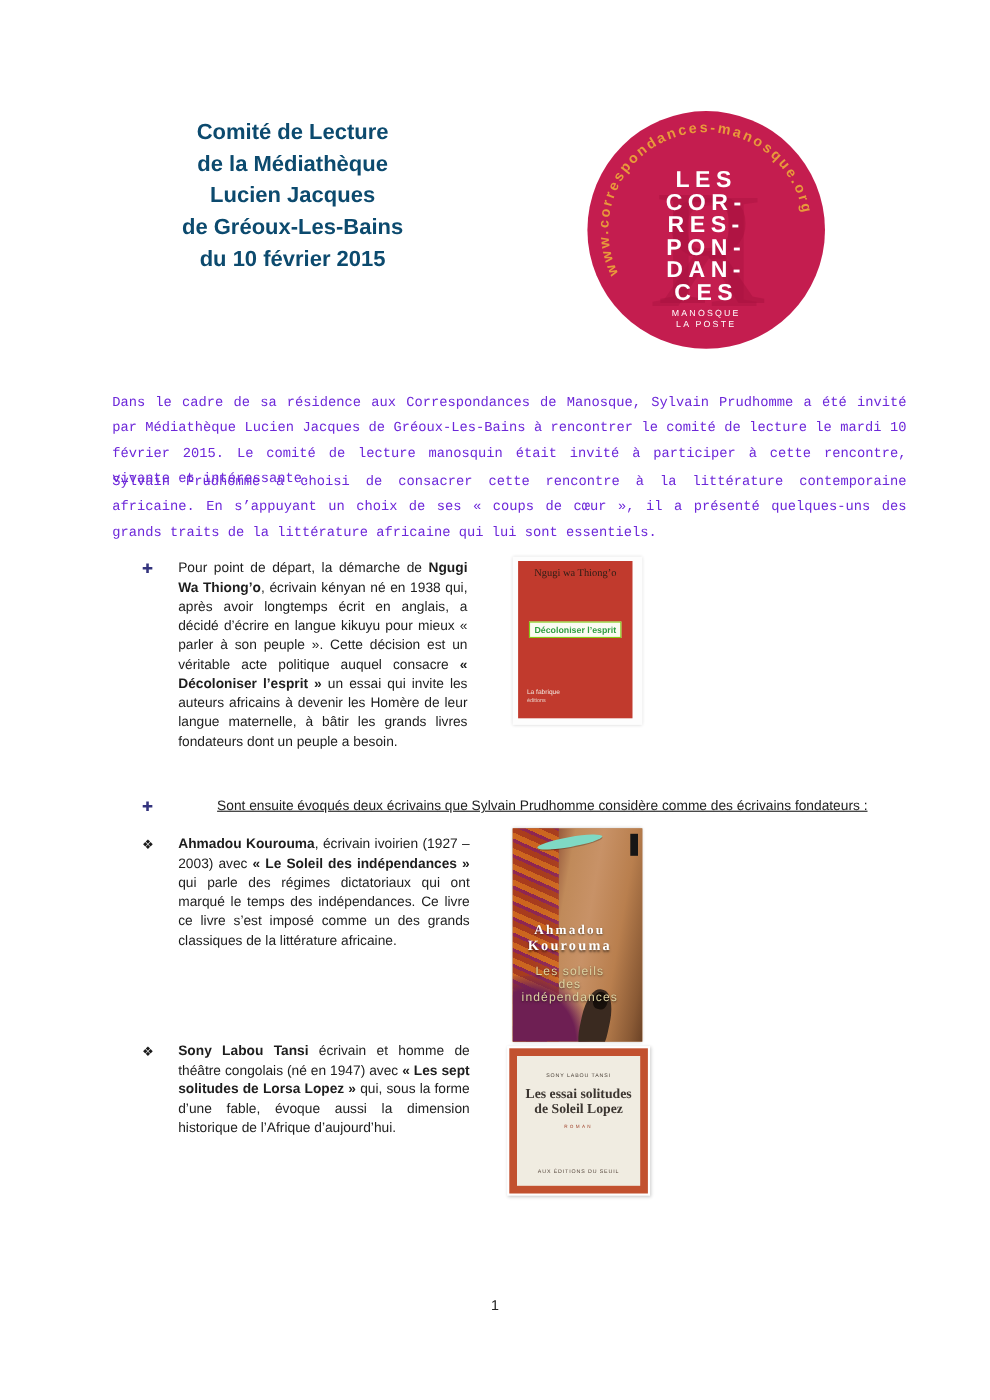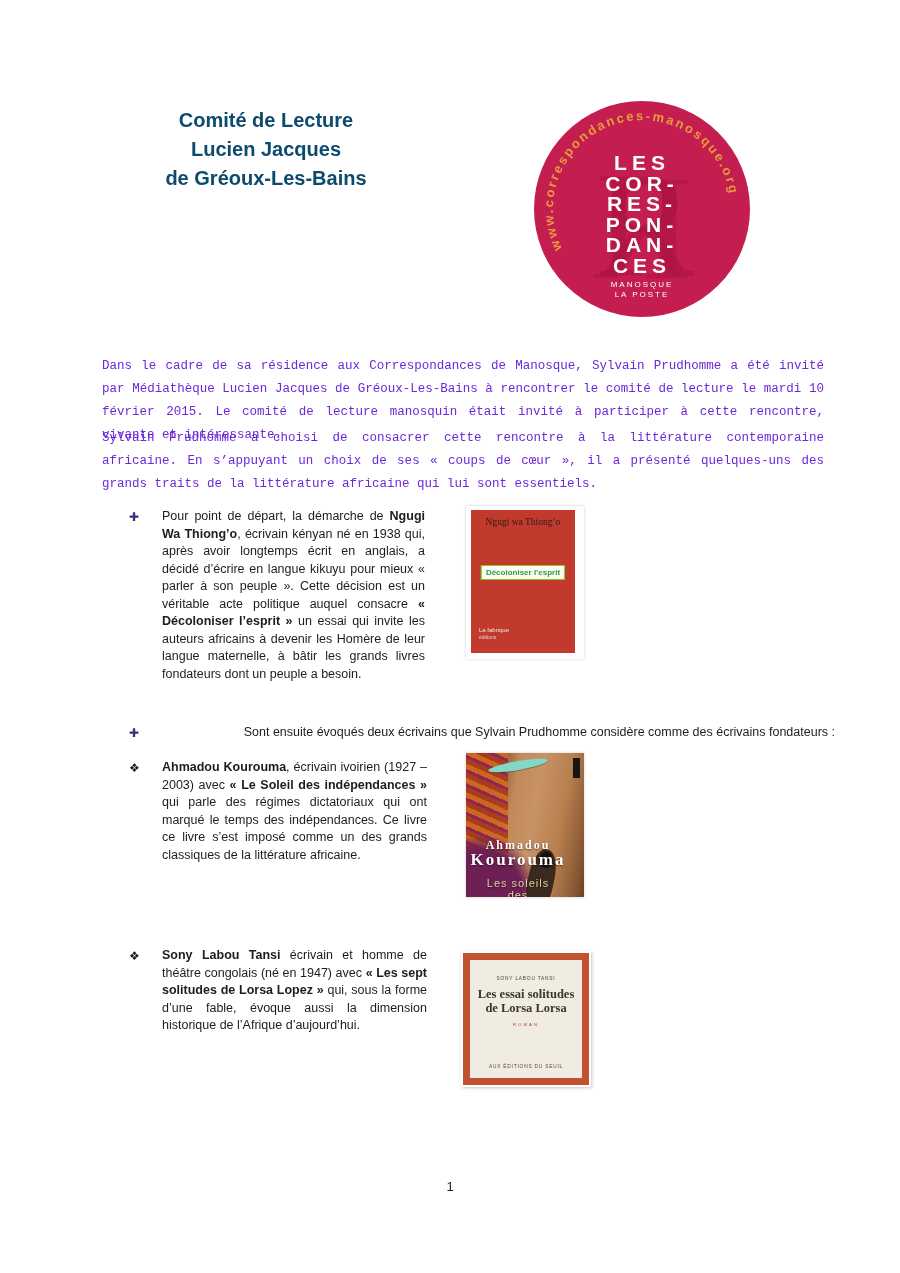--- a/index.html
+++ b/index.html
@@ -30,62 +30,62 @@
   .marker-plus { color:#34347e; }
   .marker-diamond { color:#1b1b1b; }
   .btext {
     position:absolute; font-size:12.5px; line-height:17.5px;
     text-align:justify; color:#1d1d1d;
   }
   .btext .b { font-weight:bold; }
   .m1 { left:129px; top:510px; }
   .t1 { left:162px; top:508px; width:263px; }
   .m2 { left:129px; top:726px; }
-  .t2 { left:173px; top:724px; width:662px; text-align:right; }
+  .t2 { left:162px; top:724px; width:662px; text-align:center;text-decoration:underline; }
   .m3 { left:129px; top:761px; }
   .t3 { left:162px; top:759px; width:265px; }
   .m4 { left:129px; top:949px; }
   .t4 { left:162px; top:947px; width:265px; }
 
   
   .book1 { position:absolute; left:466px; top:506px; width:118px; height:153px;
            background:#fdfdfd; box-shadow:0 0 3px rgba(0,0,0,.18); }
   .book1-cover { position:absolute; left:5px; top:4px; right:9px; bottom:6px; background:#c13a2d; }
   .book1-author { position:absolute; top:7px; left:0; width:100%; text-align:center;
            font-family:"Liberation Serif", serif; font-size:9.5px; color:#2c1d15; }
   .book1-label { position:absolute; top:55px; left:50%; transform:translateX(-50%);
            background:#fbfbf3; border:1px solid #84cc16; color:#2f9e41;
            font-size:8px; font-weight:bold; padding:2px 4px; white-space:nowrap; }
   .book1-pub { position:absolute; left:8px; bottom:12px; color:#f0e7de;
            font-size:6px; line-height:7px; }
   .book1-pub2 { font-size:5px; opacity:.85; }
 
   
-  .book2 { position:absolute; left:466px; top:753px; width:118px; height:144px;
+  .book2 { position:absolute; left:466px; top:753px; width:118px; height:194px;
            overflow:hidden; box-shadow:0 0 3px rgba(0,0,0,.2); background:#b5794a; }
   .book2-hand { position:absolute; inset:0;
            background:linear-gradient(100deg,#b65a23 0%,#9c3a20 14%,#8a4a33 24%,#c08a5a 38%,#c89267 55%,#b97f4e 75%,#8a5a35 92%,#6b4226 100%); }
   .book2-fabric { position:absolute; left:0; top:0; width:42px; height:100%;
            background:repeating-linear-gradient(24deg,#d2691e 0,#d2691e 5px,#aa3b1c 5px,#aa3b1c 10px,#8d2357 10px,#8d2357 13px); opacity:.9; }
   .book2-purple { position:absolute; left:0; bottom:0; width:70px; height:60px;
            background:radial-gradient(ellipse at 20% 100%, #6e1f53 0 55%, transparent 75%); }
   .book2-bracelet { position:absolute; left:22px; top:8px; width:60px; height:9px;
            background:#7fd9c4; border-radius:50%; transform:rotate(-10deg);
            box-shadow:0 1px 0 rgba(0,0,0,.25); }
   .book2-thumb { position:absolute; left:62px; bottom:-14px; width:26px; height:62px;
            background:#3a2a20; border-radius:45% 45% 40% 40%; transform:rotate(12deg); }
   .book2-nail { position:absolute; left:7px; top:2px; width:13px; height:16px;
            background:#17100b; border-radius:50% 50% 40% 40%; }
   .book2-tag { position:absolute; right:4px; top:5px; width:7px; height:20px; background:#161616; }
   .book2-textblock { position:absolute; left:4px; top:86px; width:96px; text-align:center;
            text-shadow:0 1px 2px rgba(0,0,0,.55); }
   .book2-author1 { font-family:"Liberation Serif", serif; font-weight:bold; color:#ffffff;
            font-size:12px; letter-spacing:2px; line-height:13px; }
   .book2-author2 { font-family:"Liberation Serif", serif; font-weight:bold; color:#ffffff;
-           font-size:17px; letter-spacing:2px; line-height:15px; }
+           font-size:13px; letter-spacing:2px; line-height:15px; }
   .book2-title { color:#ddd3a2; font-size:11px; line-height:12px; letter-spacing:1px; margin-top:10px; }
 
   
   .book3 { position:absolute; left:461px; top:951px; width:130px; height:136px;
            background:#ffffff; box-shadow:1px 1px 3px rgba(0,0,0,.22); }
   .book3-frame { position:absolute; inset:2px; background:#c2512f; }
   .book3-inner { position:absolute; inset:7px; background:#f0ece1; text-align:center; color:#3f3933; }
   .book3-author { margin-top:15px; font-size:6px; transform:scale(.8); letter-spacing:1px; color:#4a4038; }
   .book3-title { margin-top:6px; font-family:"Liberation Serif", serif; font-weight:bold;
            font-size:12.5px; line-height:14px; color:#3b3530; }
@@ -97,22 +97,24 @@
   .pagenum { position:absolute; left:438px; top:1179px; width:24px; text-align:center;
            font-size:13px; color:#222; }
 </style>
 </head>
 <body>
 
 <div class="page">
 
   <div class="title">
     <div>Comité de Lecture</div>
+    <div>de la Médiathèque</div>
     <div>Lucien Jacques</div>
     <div>de Gréoux-Les-Bains</div>
+    <div>du 10 février 2015</div>
   </div>
 
   <svg class="logo" viewBox="0 0 218 218">
     <circle cx="109" cy="109" r="108" fill="#c41d4f"></circle>
     <text x="62" y="175" font-family="Liberation Serif, serif" font-size="150" fill="#a8123f" opacity="0.5">R</text>
     <text font-family="Liberation Serif, serif" font-size="150" fill="#a8123f" opacity="0.4" transform="translate(160,178) scale(-1,1)">R</text>
     <defs>
       <path id="arcpath" d="M 31 152 A 89 89 0 1 1 187 152" fill="none"></path>
     </defs>
     <text font-size="13" font-weight="bold" fill="#e89a3b" letter-spacing="2.2">
@@ -174,21 +176,21 @@
       </div>
     </div>
   </div>
 
   <div class="book3">
     <div class="book3-frame">
       <div class="book3-inner">
         <div class="book3-author">SONY LABOU TANSI</div>
         <div class="book3-title">
           <div>Les essai solitudes</div>
-          <div>de Lorsa Lorsa</div>
+          <div>de Soleil Lopez</div>
         </div>
         <div class="book3-genre">ROMAN</div>
         <div class="book3-pub">AUX ÉDITIONS DU SEUIL</div>
       </div>
     </div>
   </div>
 
   <div class="pagenum">1</div>
 
 </div>

